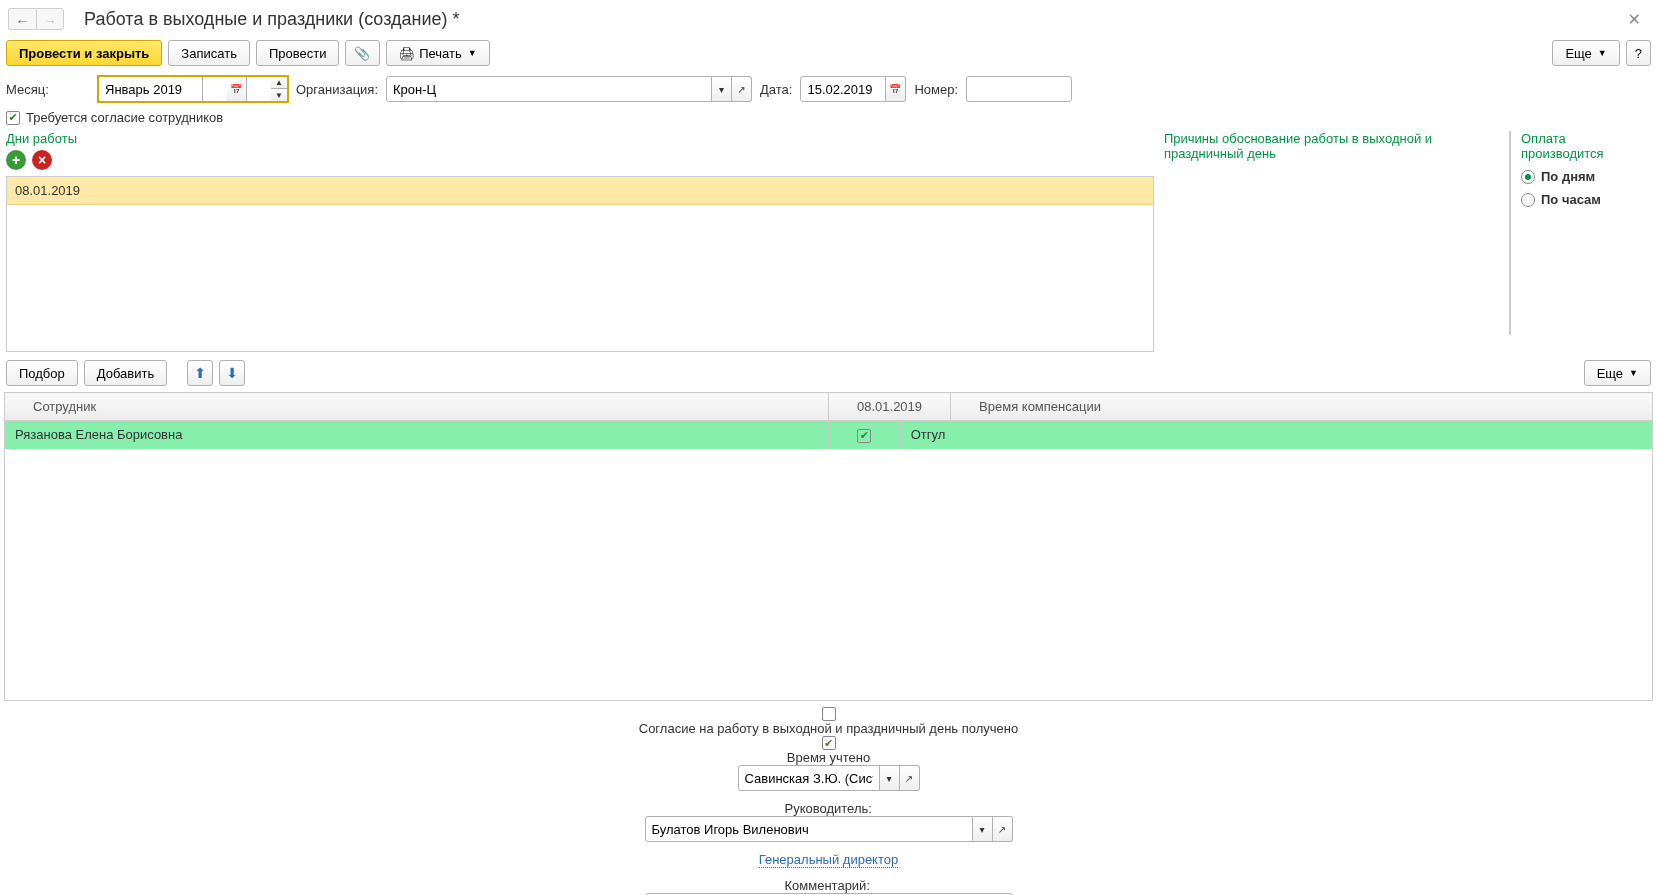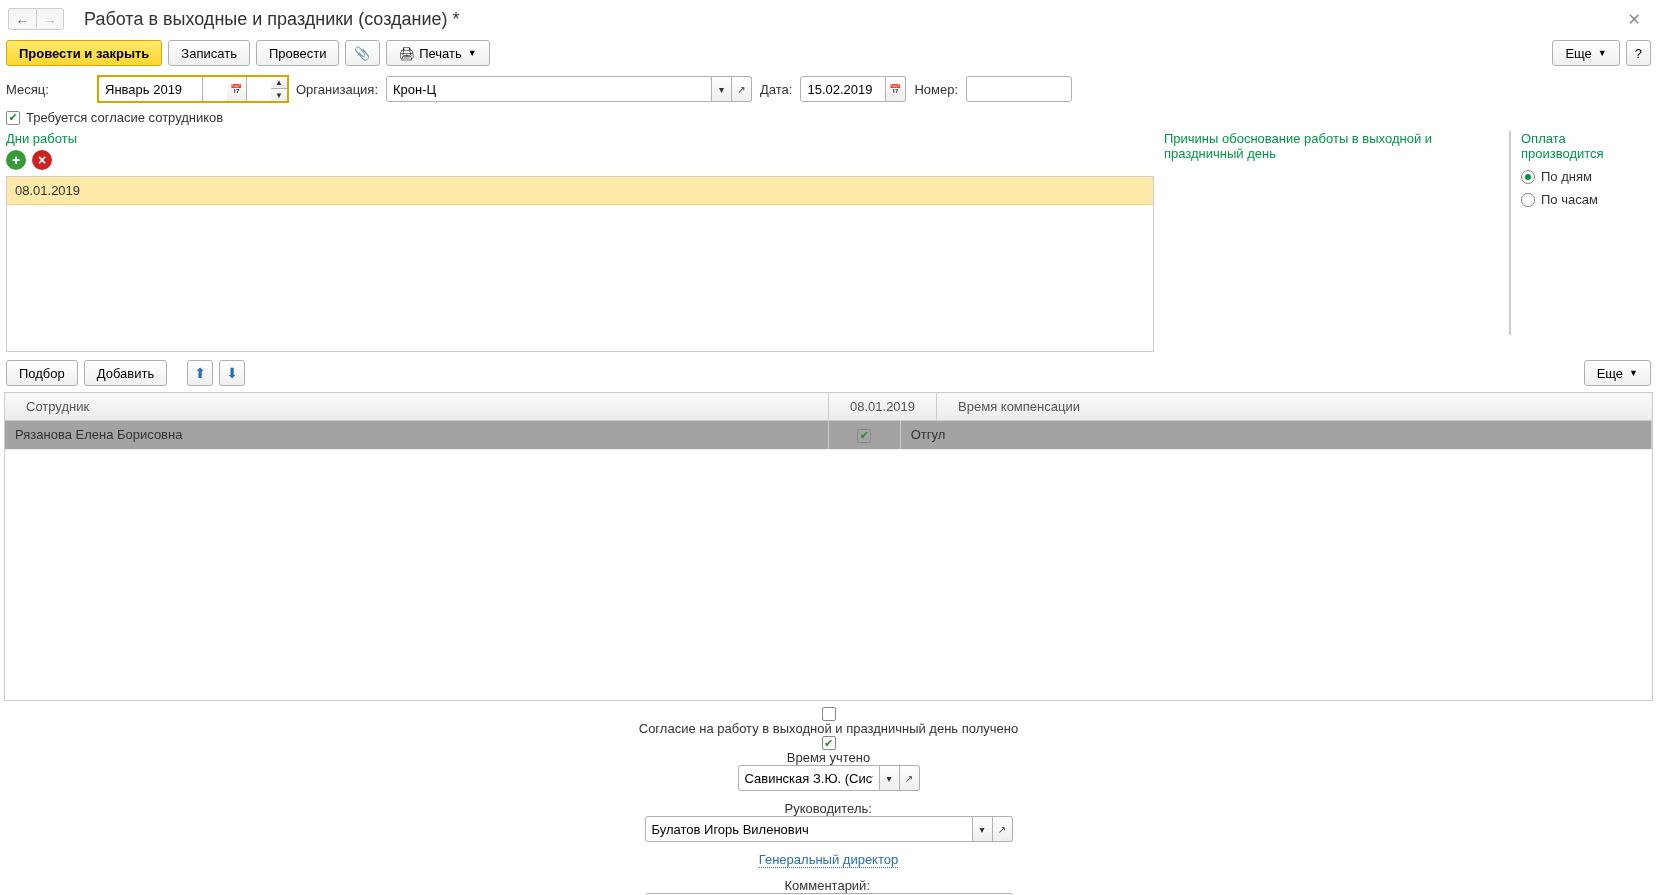--- a/index.html
+++ b/index.html
@@ -47,34 +47,34 @@
 .reasons-col { width: 347px; display: flex; flex-direction: row; }
 .payment-col { width: 130px; display: flex; flex-direction: column; }
 .green-label { color: #009646; font-size: 13px; margin-bottom: 4px; }
 .icon-row { display: flex; gap: 6px; margin-bottom: 6px; }
 .round-icon { width: 20px; height: 20px; border-radius: 10px; display: inline-flex; align-items: center; justify-content: center; color: #fff; font-weight: bold; font-size: 14px; cursor: pointer; }
 .round-icon.add { background: #3a9a3a; }
 .round-icon.del { background: #c22; }
 .days-box { border: 1px solid #ccc; height: 176px; overflow: auto; }
 .day-row { padding: 6px 8px; background: #ffe9a8; border-bottom: 1px solid #f0d080; }
 .reasons-box { border: 1px solid #ccc; height: 204px; background: #fff; }
-.radio-row { display: flex; align-items: center; gap: 6px; margin: 4px 0; cursor: pointer; }
+.radio-row { display: flex; align-items: center; gap: 6px; margin: 4px 0; cursor: pointer; font-weight: bold; }
 .radio1c { width: 14px; height: 14px; border: 1px solid #888; border-radius: 50%; display: inline-flex; align-items: center; justify-content: center; }
 .radio1c.selected::before { content: ""; width: 6px; height: 6px; border-radius: 50%; background: #009646; display: block; }
 
 
 .emp-toolbar { display: flex; gap: 6px; padding: 6px 2px; align-items: center; }
 .arrow-btn { width: 26px; height: 26px; border: 1px solid #b0b0b0; border-radius: 3px; background: linear-gradient(#fff,#eee); cursor: pointer; display: inline-flex; align-items: center; justify-content: center; font-size: 14px; }
 .arrow-btn.up { color: #2a6db8; }
 .arrow-btn.down { color: #2a6db8; }
 
 .emp-table { border: 1px solid #ccc; width: 100%; border-collapse: collapse; font-size: 13px; }
-.emp-table th { background: linear-gradient(#fafafa,#ececec); border: 1px solid #ccc; padding: 6px 21px; text-align: left; font-weight: normal; color: #555; }
+.emp-table th { background: linear-gradient(#fafafa,#ececec); border: 1px solid #ccc; padding: 6px 28px; text-align: left; font-weight: normal; color: #555; }
 .emp-table td { border-right: 1px solid #ccc; border-bottom: 1px solid #eee; padding: 6px 10px; }
-.emp-table tr.selected td { background: #a3a3a3; }
+.emp-table tr.selected td { background: #86efac; }
 .emp-table .col-date { width: 72px; text-align: center; }
 .emp-table-wrap { height: 280px; overflow: auto; border: 1px solid #ccc; border-top: none; }
 
 
 .footer { padding: 6px 2px; display: flex; flex-direction: column; gap: 10px; }
 .footer-row { display: flex; align-items: center; gap: 0; flex-direction: column; }
 .dotted-link { color: #2a6db8; border-bottom: 1px dotted #2a6db8; cursor: pointer; }
 .field-fixed { width: 88px; }
 </style>
 </head>

